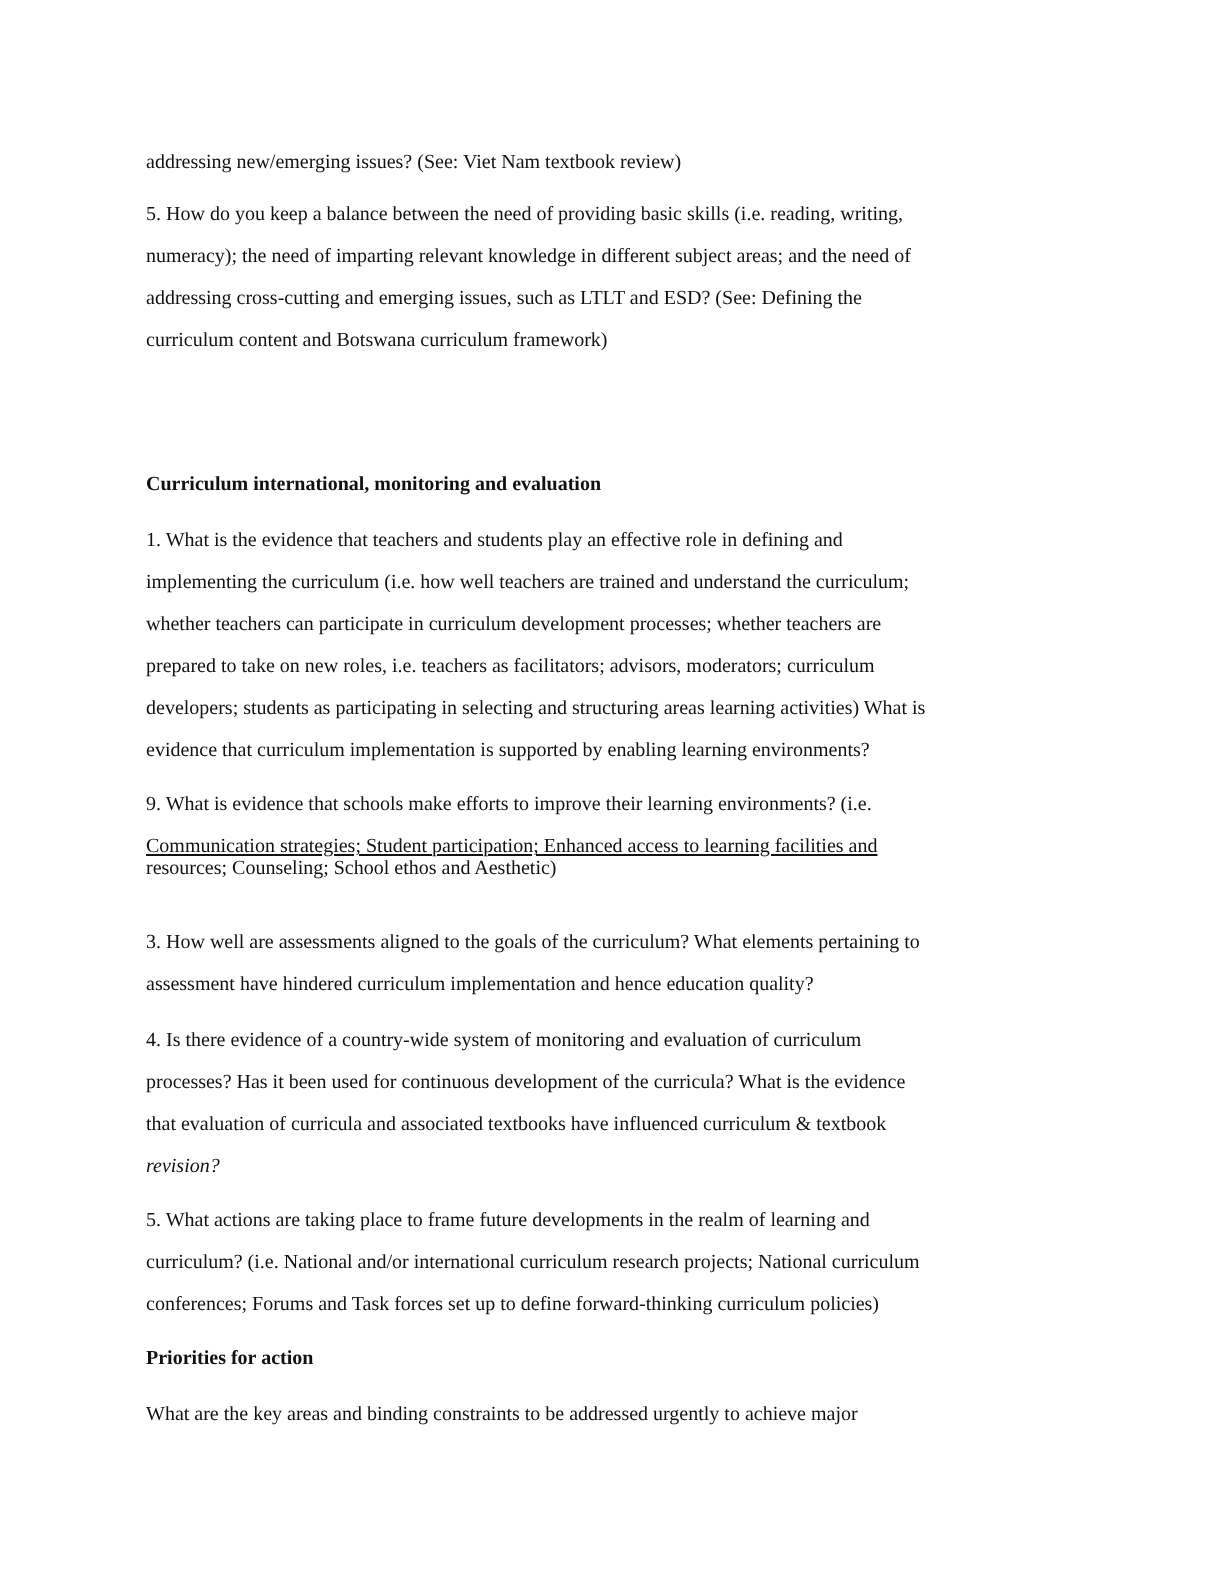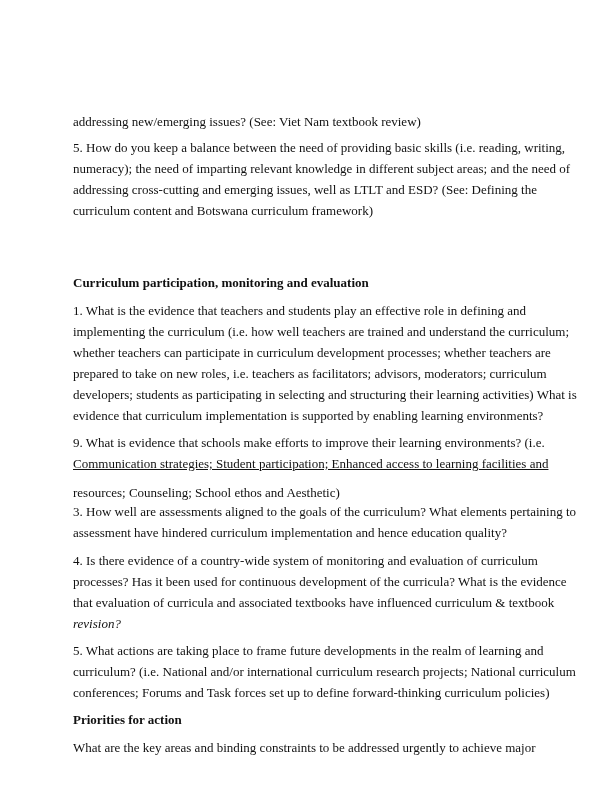--- a/index.html
+++ b/index.html
@@ -1,39 +1,39 @@
 <!DOCTYPE html>
 <html><head>
 <meta charset="utf-8">
 <style>
   html, body { margin: 0; padding: 0; background: #ffffff; }
   body { width: 612px; height: 792px; position: relative; overflow: hidden;
          font-family: "Liberation Serif", serif; color: #111111; }
-  .line { position: absolute; left: 73px; font-size: 13px; white-space: nowrap; line-height: 14px; margin-top: 40px; }
+  .line { position: absolute; left: 73px; font-size: 10px; white-space: nowrap; line-height: 14px; }
   .bold { font-weight: bold; }
 </style>
 </head>
 <body>
 
 <div id="page">
     <div class="line" style="top: 75px;">addressing new/emerging issues? (See: Viet Nam textbook review)</div>
     <div class="line" style="top: 101px;">5. How do you keep a balance between the need of providing basic skills (i.e. reading, writing,</div>
     <div class="line" style="top: 122px;">numeracy); the need of imparting relevant knowledge in different subject areas; and the need of</div>
-    <div class="line" style="top: 143px;">addressing cross-cutting and emerging issues, well as LTLT and ESD? (See: Defining the</div>
+    <div class="line" style="top: 143px;">addressing cross-cutting and emerging issues, such as LTLT and ESD? (See: Defining the</div>
     <div class="line" style="top: 164px;">curriculum content and Botswana curriculum framework)</div>
-    <div class="line bold" style="top: 236px;">Curriculum participation, monitoring and evaluation</div>
+    <div class="line bold" style="top: 236px;">Curriculum international, monitoring and evaluation</div>
     <div class="line" style="top: 264px;">1. What is the evidence that teachers and students play an effective role in defining and</div>
     <div class="line" style="top: 285px;">implementing the curriculum (i.e. how well teachers are trained and understand the curriculum;</div>
     <div class="line" style="top: 306px;">whether teachers can participate in curriculum development processes; whether teachers are</div>
     <div class="line" style="top: 327px;">prepared to take on new roles, i.e. teachers as facilitators; advisors, moderators; curriculum</div>
-    <div class="line" style="top: 348px;">developers; students as participating in selecting and structuring their learning activities) What is</div>
+    <div class="line" style="top: 348px;">developers; students as participating in selecting and structuring areas learning activities) What is</div>
     <div class="line" style="top: 369px;">evidence that curriculum implementation is supported by enabling learning environments?</div>
     <div class="line" style="top: 396px;">9. What is evidence that schools make efforts to improve their learning environments? (i.e.</div>
     <div class="line" style="top: 417px; text-decoration: underline;">Communication strategies; Student participation; Enhanced access to learning facilities and</div>
-    <div class="line" style="top: 446px;">resources; Counseling; School ethos and Aesthetic)</div>
+    <div class="line" style="top: 428px;">resources; Counseling; School ethos and Aesthetic)</div>
     <div class="line" style="top: 465px;">3. How well are assessments aligned to the goals of the curriculum? What elements pertaining to</div>
     <div class="line" style="top: 486px;">assessment have hindered curriculum implementation and hence education quality?</div>
     <div class="line" style="top: 514px;">4. Is there evidence of a country-wide system of monitoring and evaluation of curriculum</div>
     <div class="line" style="top: 535px;">processes? Has it been used for continuous development of the curricula? What is the evidence</div>
     <div class="line" style="top: 556px;">that evaluation of curricula and associated textbooks have influenced curriculum &amp; textbook</div>
     <div class="line" style="top: 577px; font-style: italic;">revision?</div>
     <div class="line" style="top: 604px;">5. What actions are taking place to frame future developments in the realm of learning and</div>
     <div class="line" style="top: 625px;">curriculum? (i.e. National and/or international curriculum research projects; National curriculum</div>
     <div class="line" style="top: 646px; font-family: Liberation Serif, serif;">conferences; Forums and Task forces set up to define forward-thinking curriculum policies)</div>
     <div class="line bold" style="top: 673px;">Priorities for action</div>

